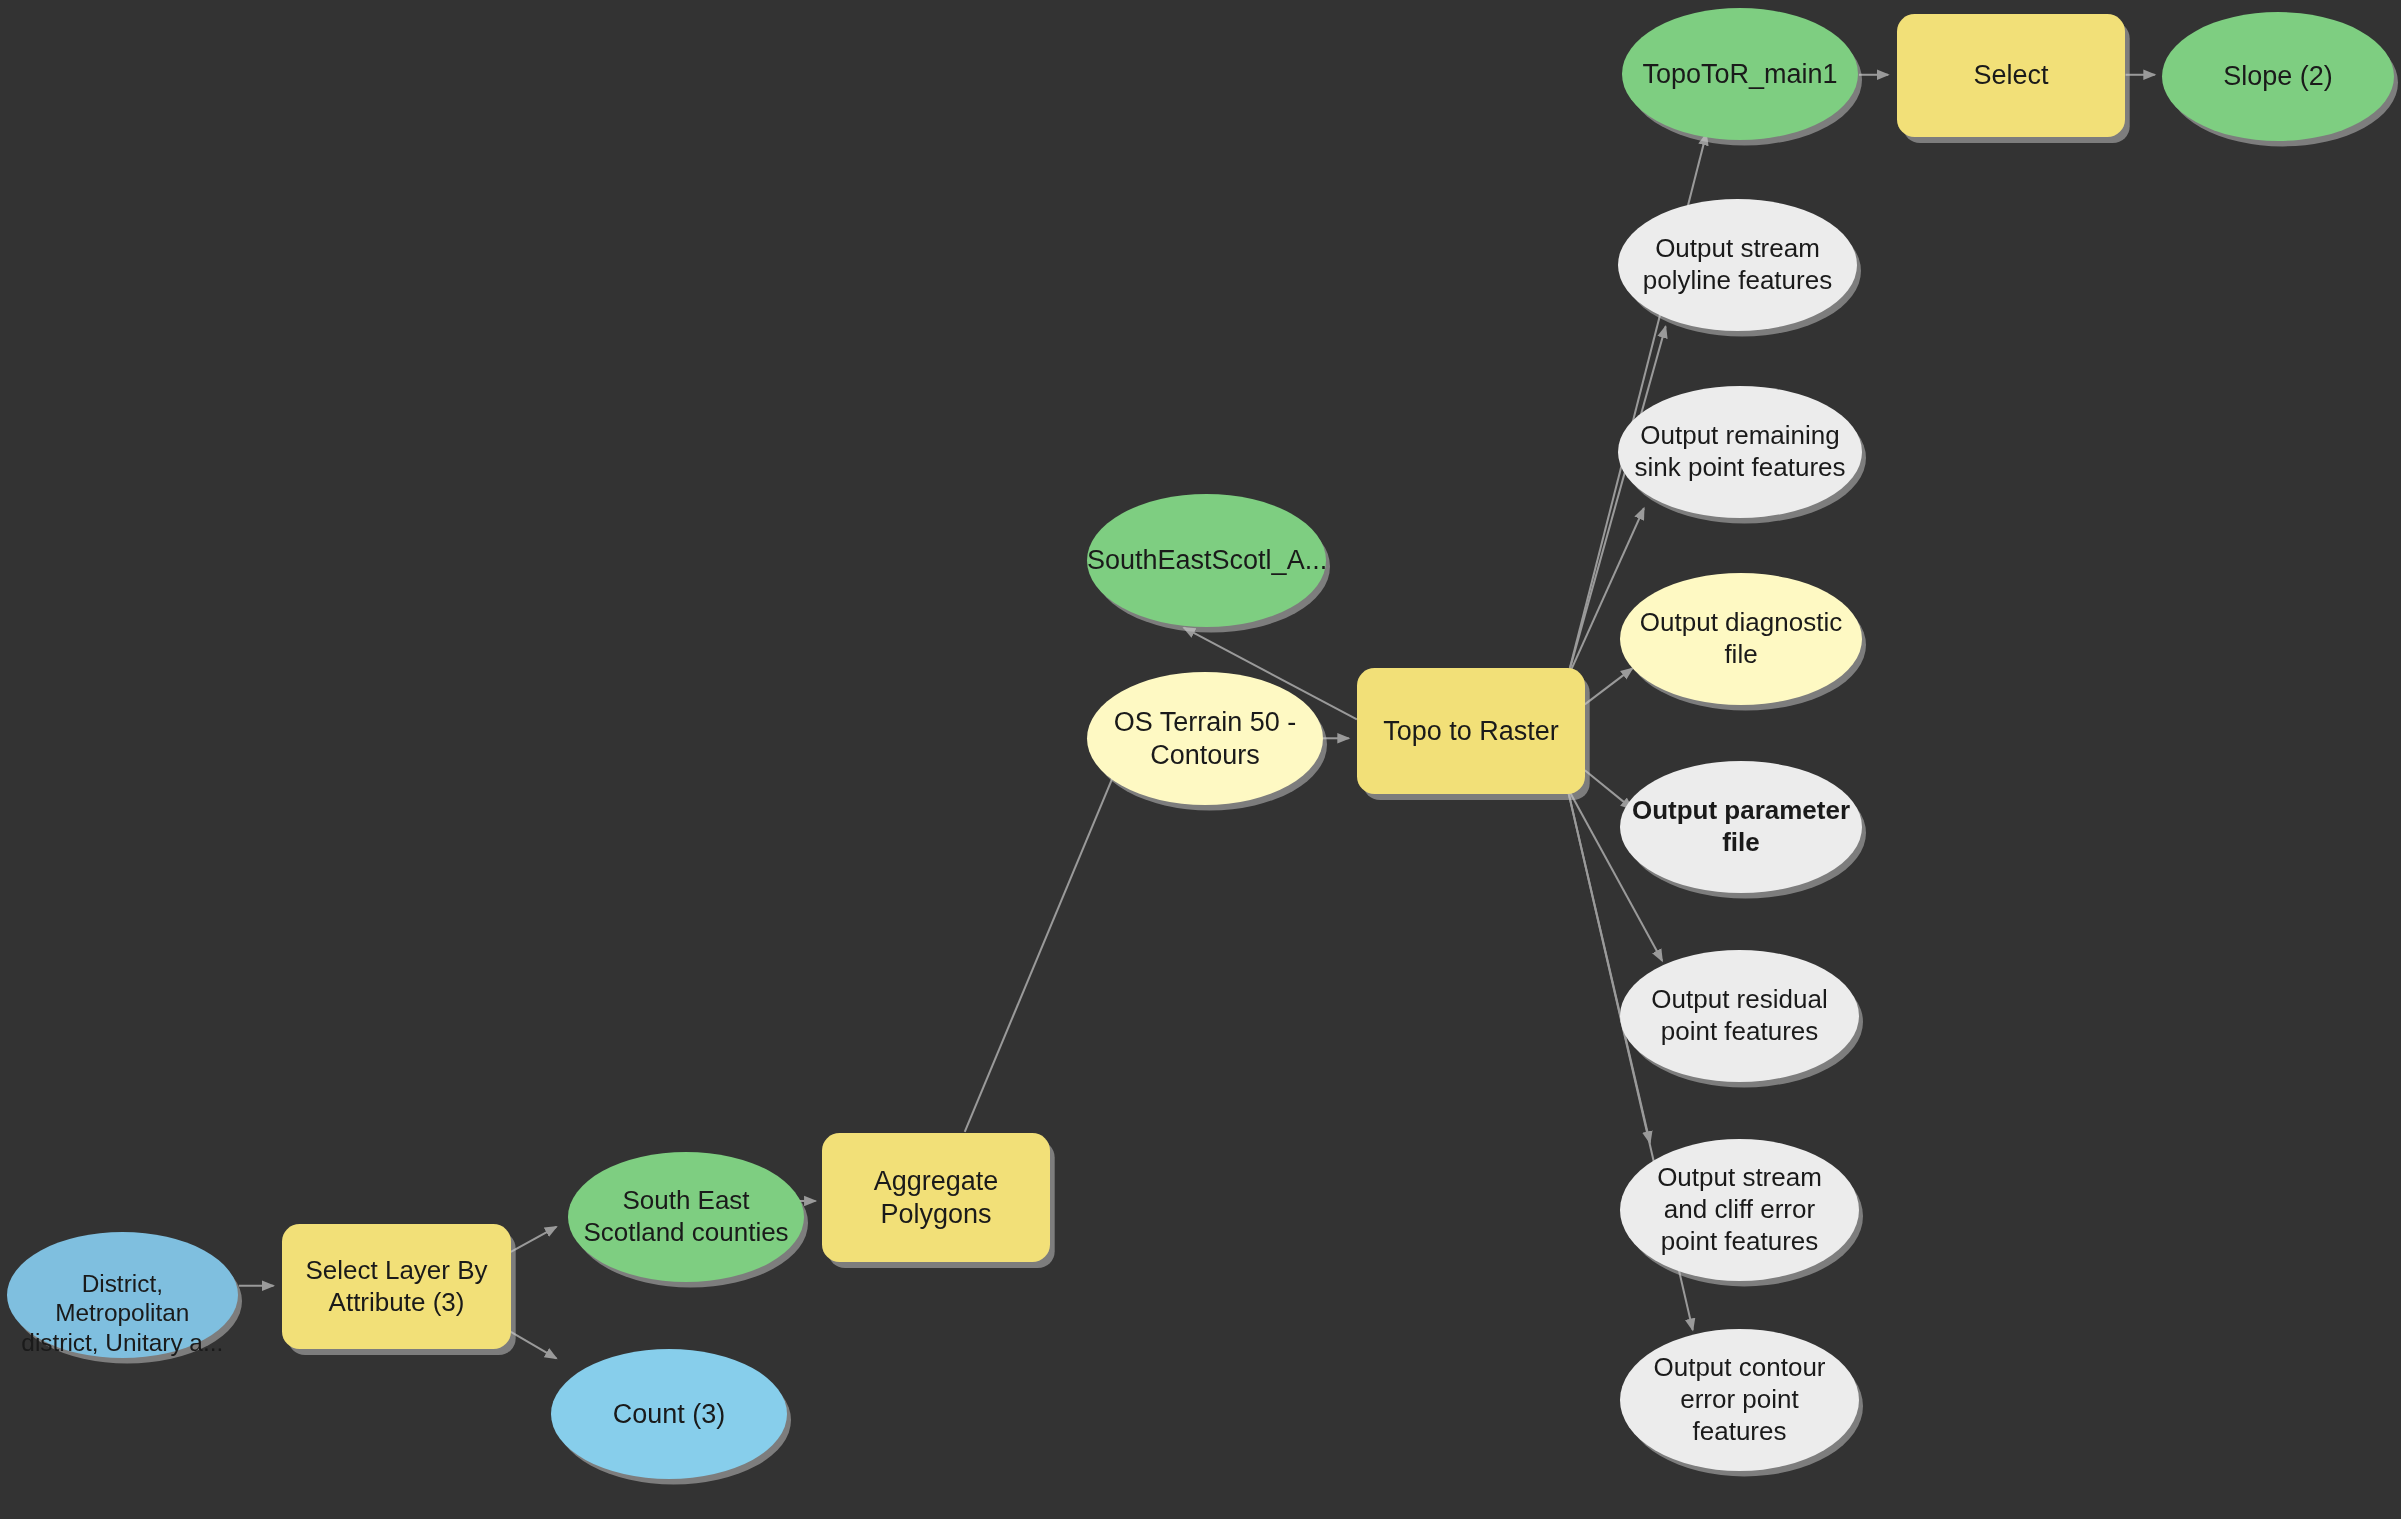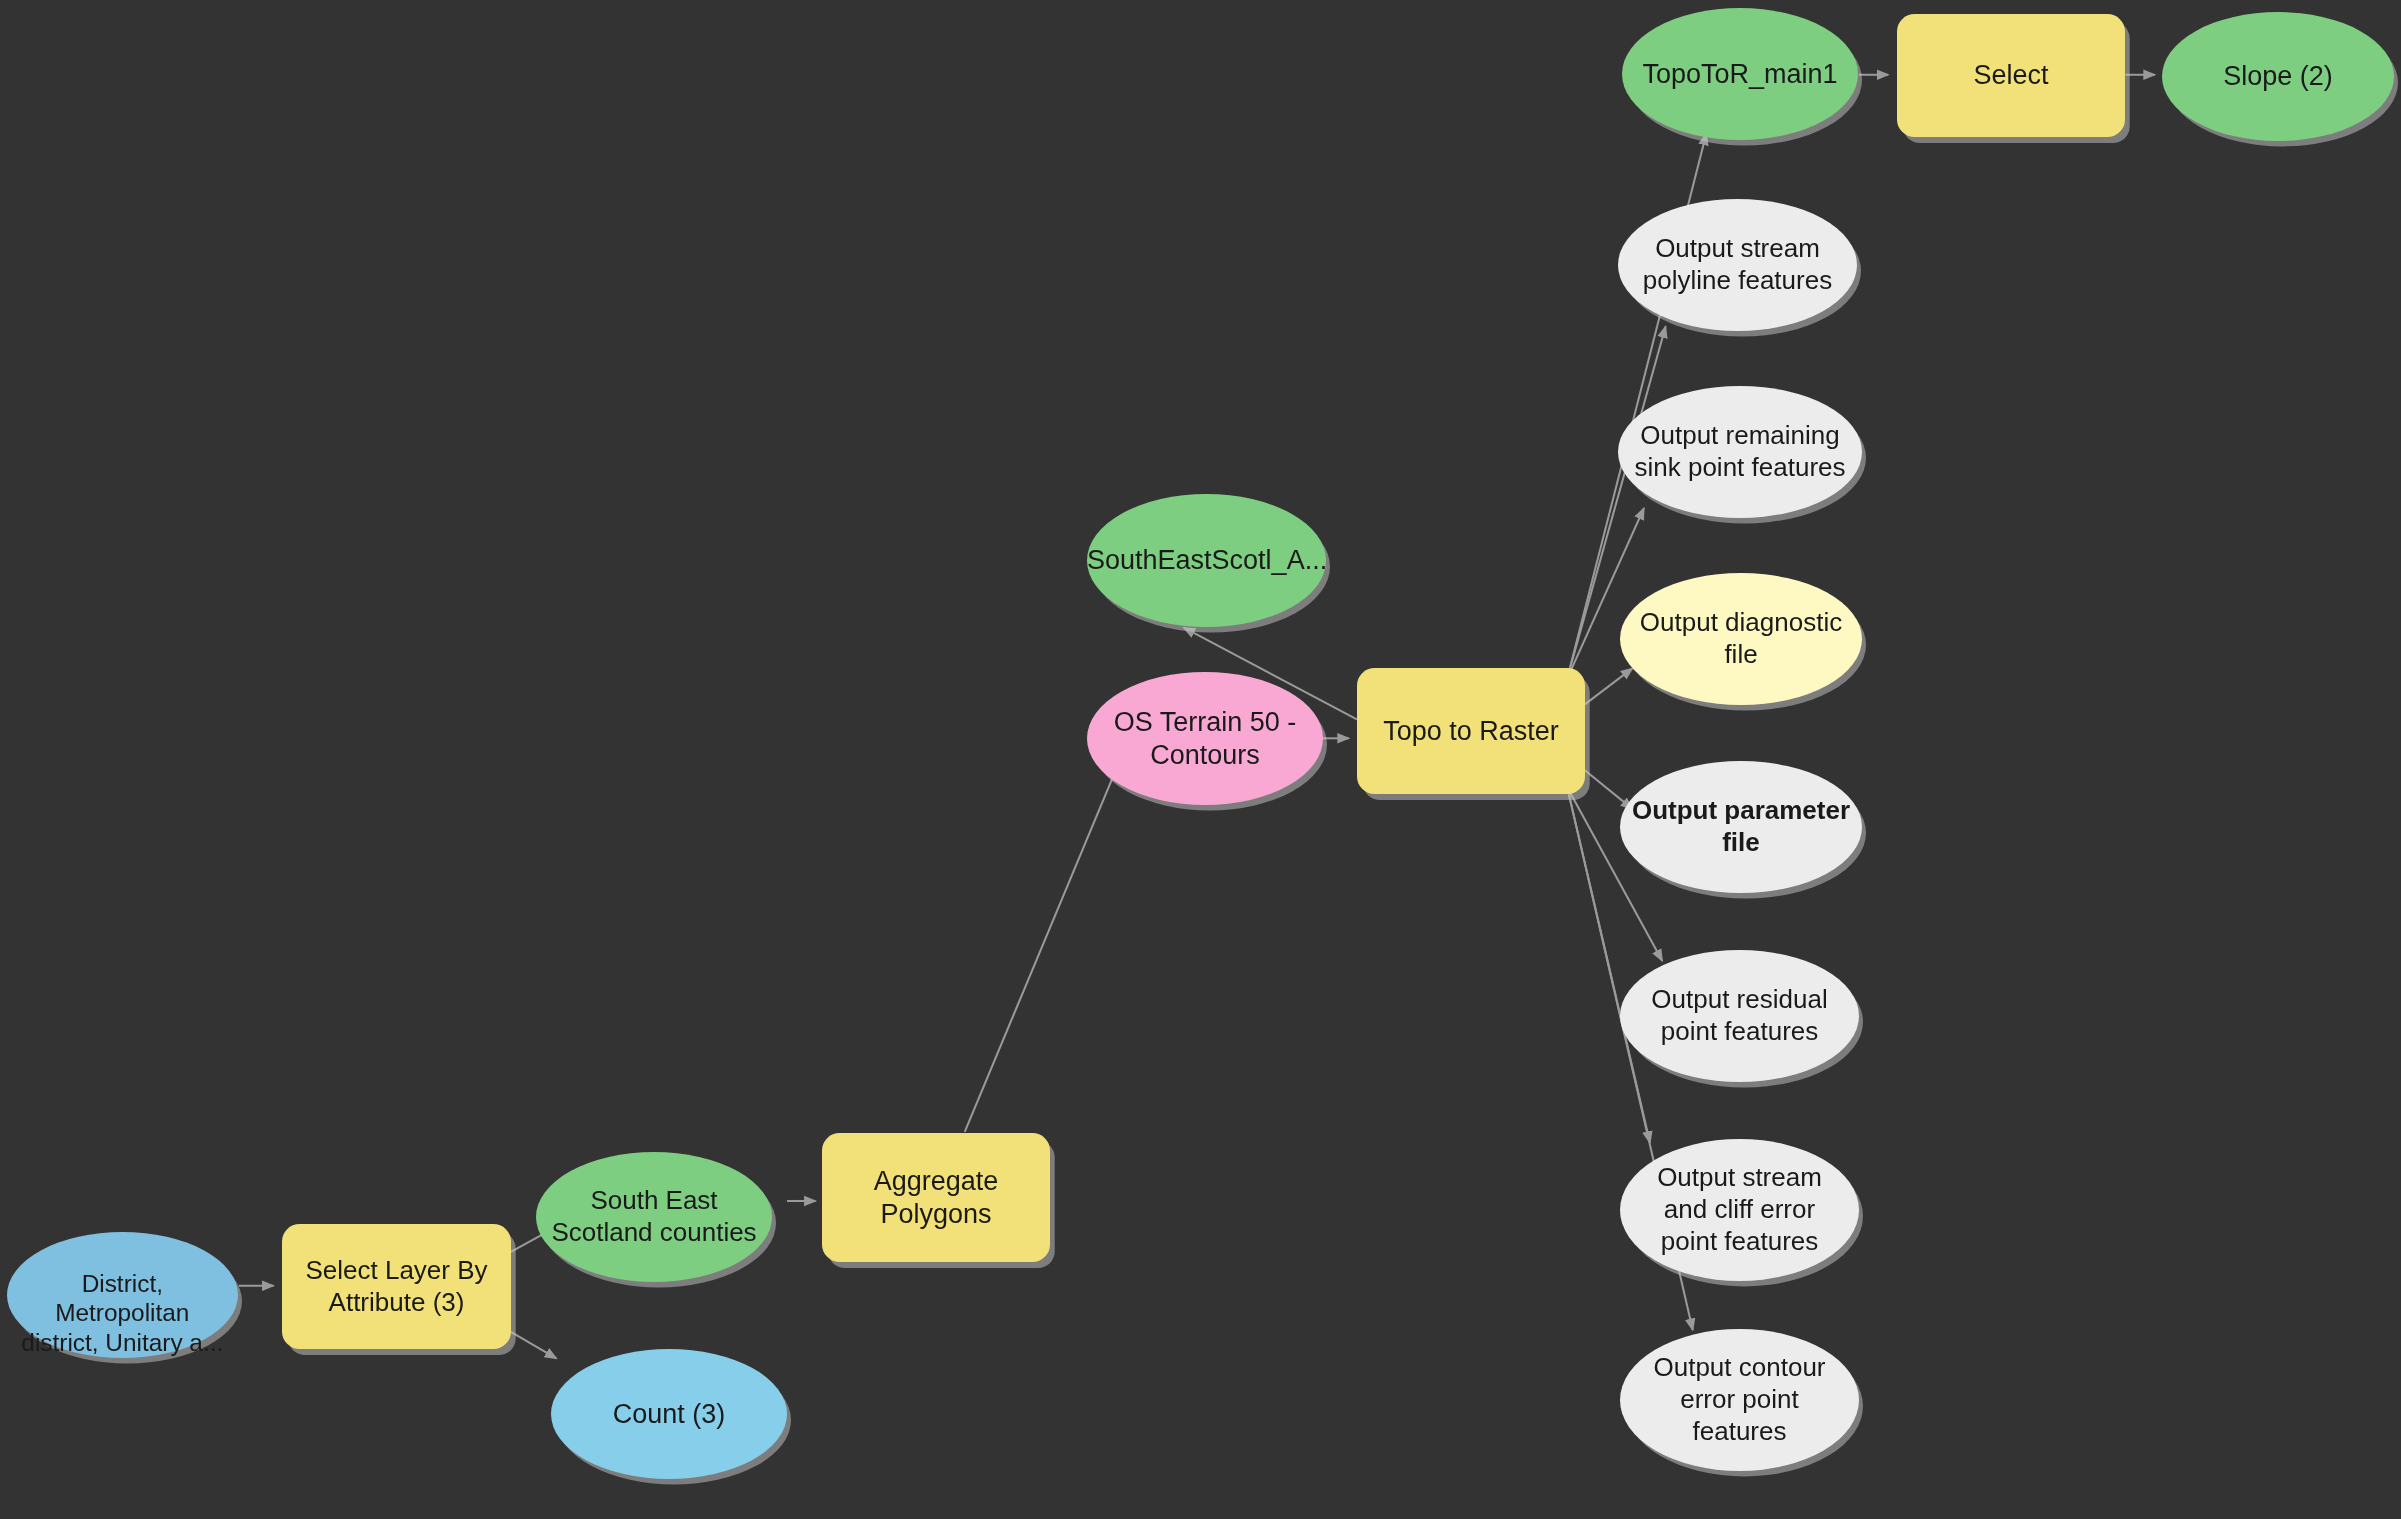--- a/index.html
+++ b/index.html
@@ -93,29 +93,29 @@
 file</span></div>
       <div class="node ellipse" style="left: 1620px; top: 950px; width: 239px; height: 132px; background: rgb(236, 236, 236); color: rgb(26, 26, 26);"><span class="lbl" style="font-size: 26px;">Output residual
 point features</span></div>
       <div class="node ellipse" style="left: 1620px; top: 1139px; width: 239px; height: 142px; background: rgb(236, 236, 236); color: rgb(26, 26, 26);"><span class="lbl" style="font-size: 26px;">Output stream
 and cliff error
 point features</span></div>
       <div class="node ellipse" style="left: 1620px; top: 1329px; width: 239px; height: 142px; background: rgb(236, 236, 236); color: rgb(26, 26, 26);"><span class="lbl" style="font-size: 26px;">Output contour
 error point
 features</span></div>
       <div class="node ellipse" style="left: 1087px; top: 494px; width: 239px; height: 133px; background: rgb(126, 206, 129); color: rgb(26, 26, 26);"><span class="lbl" style="font-size: 27px;">SouthEastScotl_A...</span></div>
-      <div class="node ellipse" style="left: 1087px; top: 672px; width: 236px; height: 133px; background: #f9a8d4; color: rgb(26, 26, 26);"><span class="lbl" style="font-size: 27px;">OS Terrain 50 -
+      <div class="node ellipse" style="left: 1087px; top: 672px; width: 236px; height: 133px; background: #fef9c3; color: rgb(26, 26, 26);"><span class="lbl" style="font-size: 27px;">OS Terrain 50 -
 Contours</span></div>
       <div class="node rect" style="left: 1357px; top: 668px; width: 228px; height: 126px; background: rgb(242, 224, 120); color: rgb(26, 26, 26);"><span class="lbl" style="font-size: 27px;">Topo to Raster</span></div>
       <div class="node ellipse" style="left: 6.8px; top: 1232px; width: 231px; height: 126px; background: rgb(127, 191, 223); color: rgb(26, 26, 26); align-items: flex-end;"><span class="lbl" style="font-size: 24.4px;">District,
 Metropolitan
 district, Unitary a...</span></div>
       <div class="node rect" style="left: 282px; top: 1224px; width: 229px; height: 125px; background: rgb(242, 224, 120); color: rgb(26, 26, 26);"><span class="lbl" style="font-size: 26px;">Select Layer By
 Attribute (3)</span></div>
-      <div class="node ellipse" style="left: 536px; top: 1152px; width: 236px; height: 130px; background: rgb(126, 206, 129); color: rgb(26, 26, 26);"><span class="lbl" style="font-size: 26px;">South East
+      <div class="node ellipse" style="left: 568px; top: 1152px; width: 236px; height: 130px; background: rgb(126, 206, 129); color: rgb(26, 26, 26);"><span class="lbl" style="font-size: 26px;">South East
 Scotland counties</span></div>
       <div class="node rect" style="left: 822px; top: 1133px; width: 228px; height: 129px; background: rgb(242, 224, 120); color: rgb(26, 26, 26);"><span class="lbl" style="font-size: 27px;">Aggregate
 Polygons</span></div>
       <div class="node ellipse" style="left: 551px; top: 1349px; width: 236px; height: 130px; background: rgb(135, 206, 235); color: rgb(26, 26, 26);"><span class="lbl" style="font-size: 27px;">Count (3)</span></div>
     </div>
 
 </div>
 
 
 </body></html>

